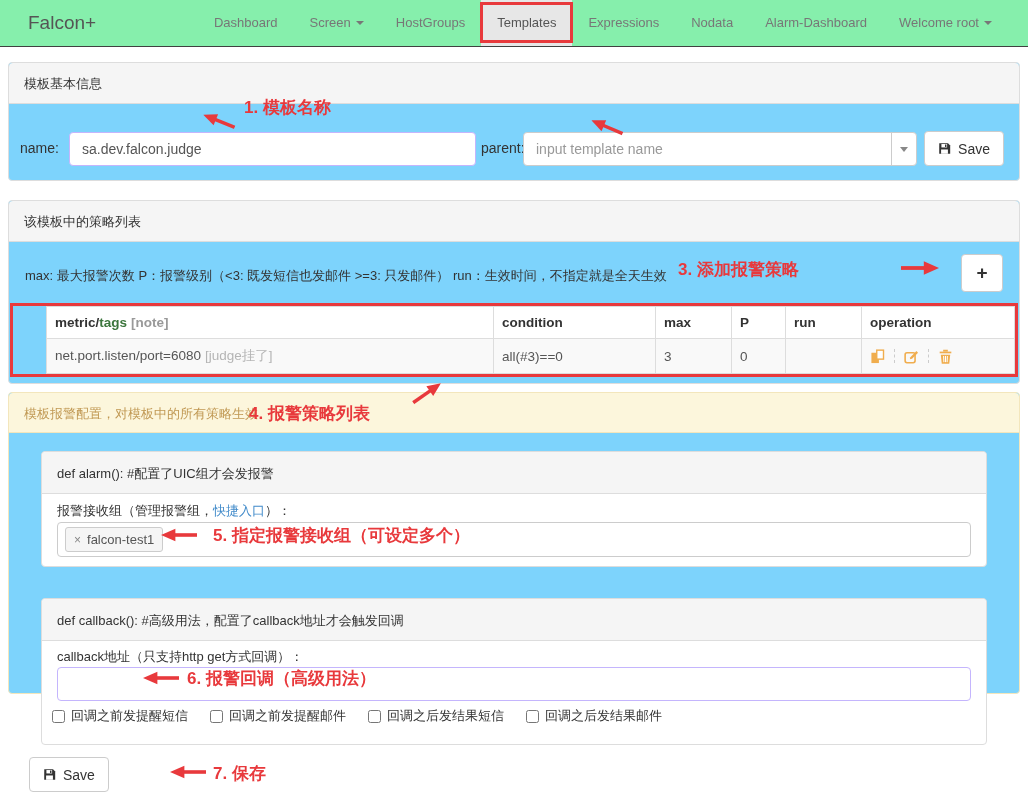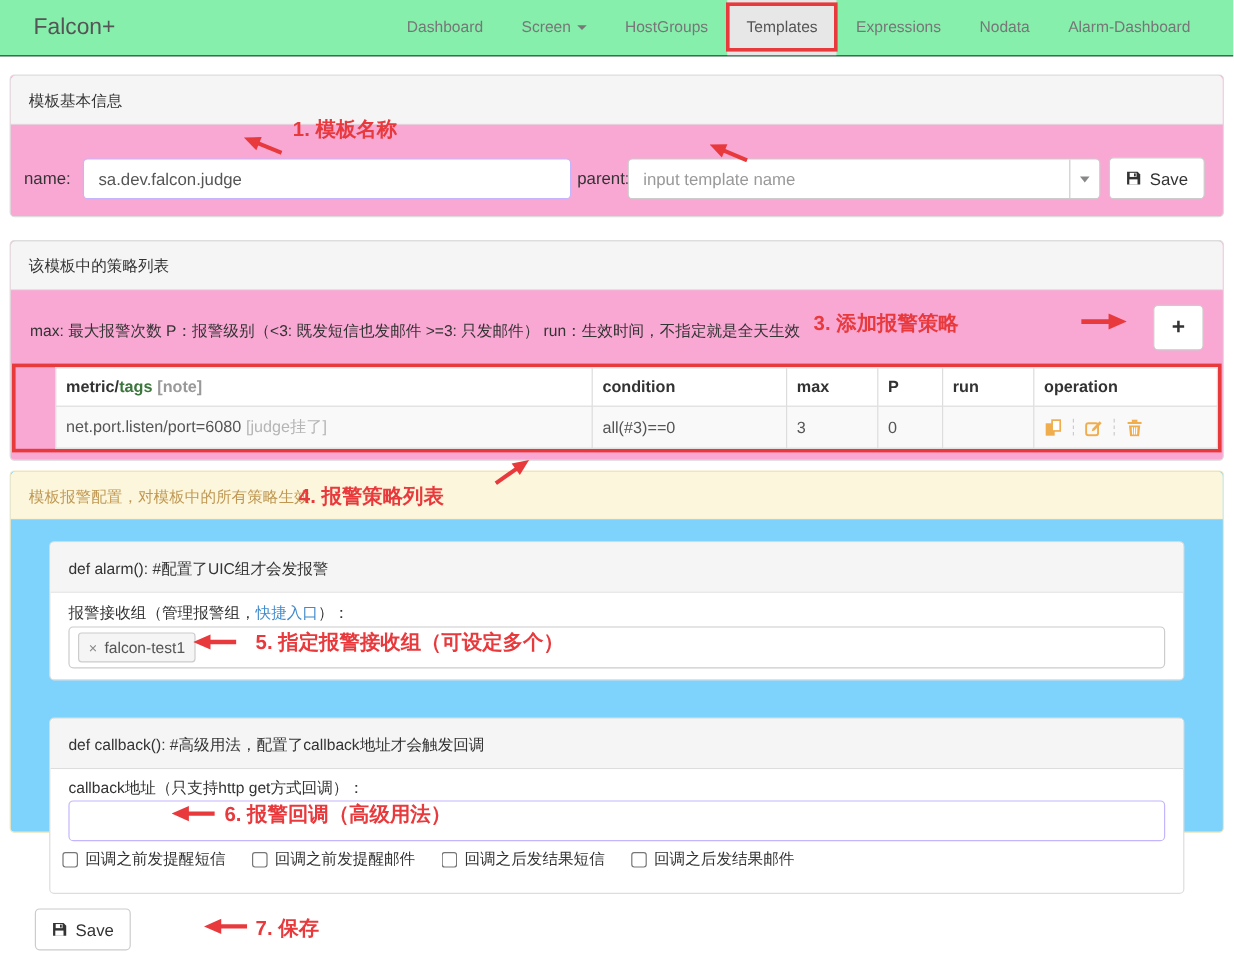--- a/index.html
+++ b/index.html
@@ -10,21 +10,21 @@
   
   .navbar { position:absolute; top:0; left:0; width:1028px; height:47px; background:#86efac; border-bottom:1px solid #404040; }
   .brand { position:absolute; left:28px; top:0; line-height:46px; font-size:19px; color:#555; }
   .nav { position:absolute; right:20px; top:0; height:46px; display:flex; list-style:none; }
   .nav-item { padding:0 16px; line-height:46px; font-size:13px; color:#777; cursor:pointer; white-space:nowrap; }
   .nav-item.active { background:#e7e7e7; color:#555; position:relative; }
   .nav-item.active::after { content:""; position:absolute; top:2px; bottom:3px; left:-1px; right:-1px; border:3px solid #e8393c; }
   .caret-down { display:inline-block; margin-left:5px; vertical-align:2px; border-top:4px solid #777; border-left:4px solid transparent; border-right:4px solid transparent; }
 
   
-  .panel { position:absolute; left:8px; width:1012px; background:#f9a8d4; border:1px solid #ddd; border-radius:4px; }
+  .panel { position:absolute; left:8px; width:1012px; background:#7dd3fc; border:1px solid #ddd; border-radius:4px; }
   .panel-heading { height:41px; padding:12px 15px; background:#f5f5f5; border-bottom:1px solid #ddd; border-radius:4px 4px 0 0; font-size:13px; color:#333; }
   .panel-body { position:relative; }
 
   .text-input { height:34px; border:1px solid #c4b5fd; border-radius:4px; padding:6px 12px; font-size:14px; color:#555; background:#fff; outline:none; }
   .text-input::placeholder { color:#999; }
   .btn { display:inline-flex; align-items:center; gap:7px; height:35px; padding:0 13px; background:#fff; border:1px solid #ccc; border-radius:4px; font-size:14px; color:#333; cursor:pointer; }
   .form-label { font-size:14px; color:#333; }
 
   
   #panel-template { top:62px; height:119px; }
@@ -92,20 +92,21 @@
   <div class="navbar">
     <div class="brand">Falcon+</div>
     <div class="nav">
       <div class="nav-item"><span>Dashboard</span></div>
       <div class="nav-item"><span>Screen</span><i class="caret-down"></i></div>
       <div class="nav-item"><span>HostGroups</span></div>
       <div class="nav-item active"><span>Templates</span></div>
       <div class="nav-item"><span>Expressions</span></div>
       <div class="nav-item"><span>Nodata</span></div>
       <div class="nav-item"><span>Alarm-Dashboard</span></div>
+      <div class="nav-item"><span>Welcome root</span><i class="caret-down"></i></div>
     </div>
   </div>
 
   <div class="panel" id="panel-template">
     <div class="panel-heading">模板基本信息</div>
     <div class="panel-body">
       <span class="form-label lbl-name">name:</span>
       <input class="text-input inp-name" type="text" value="sa.dev.falcon.judge" style="">
       <span class="form-label lbl-parent">parent:</span>
       <div class="combo">

